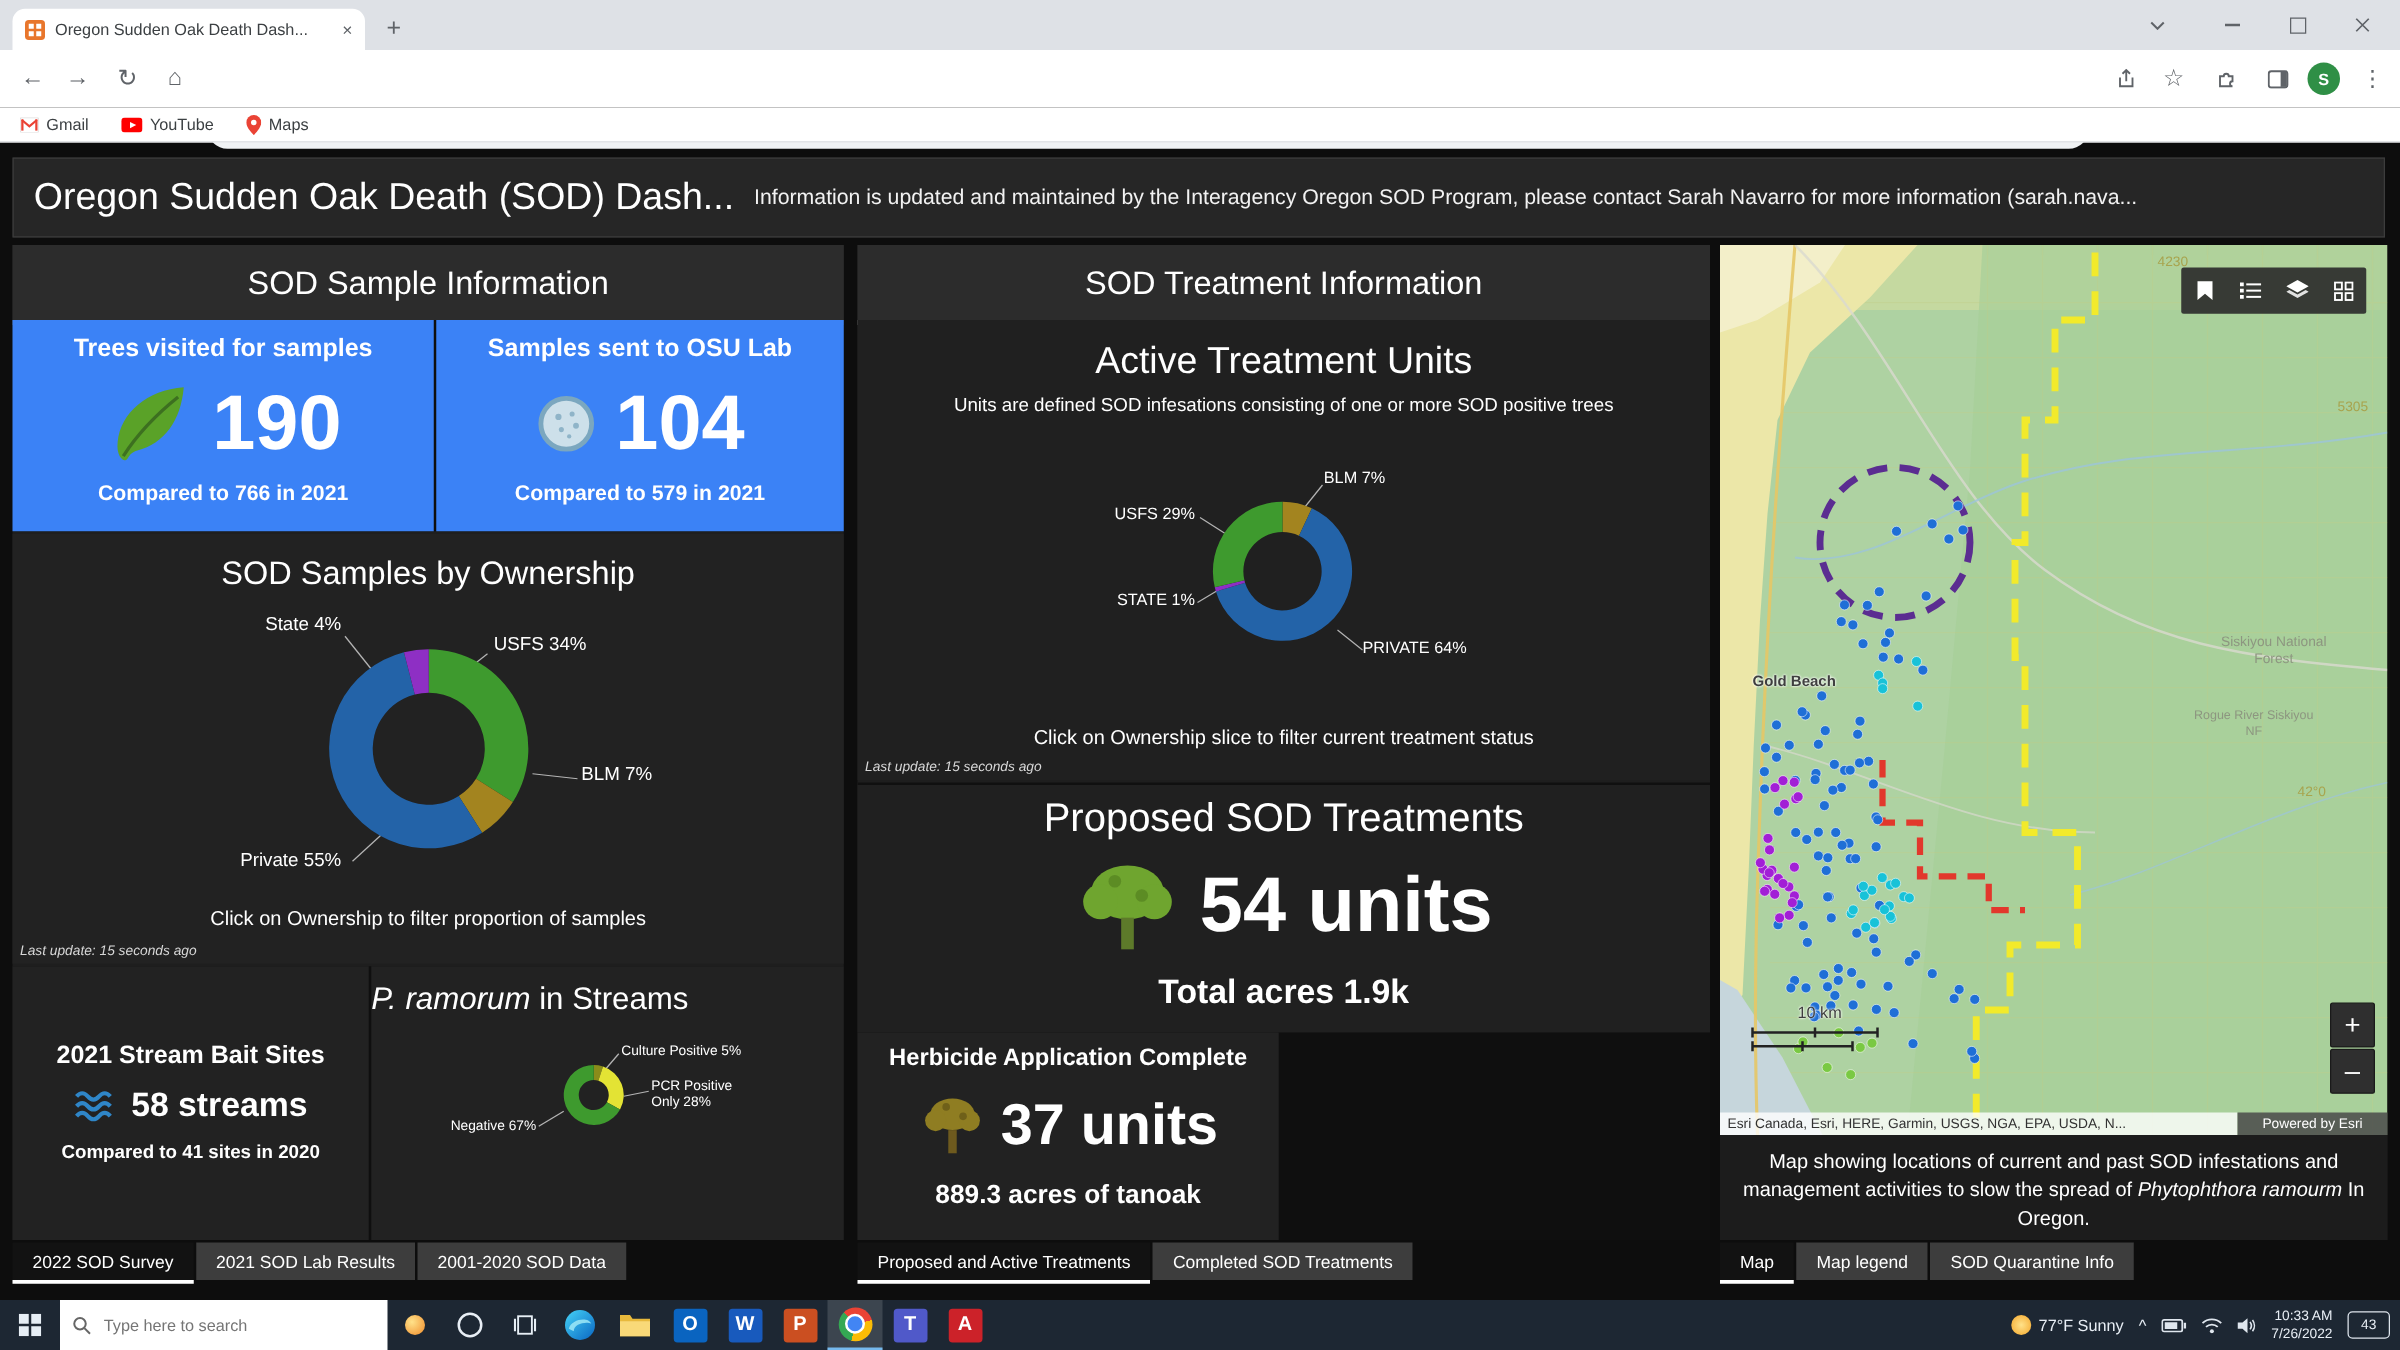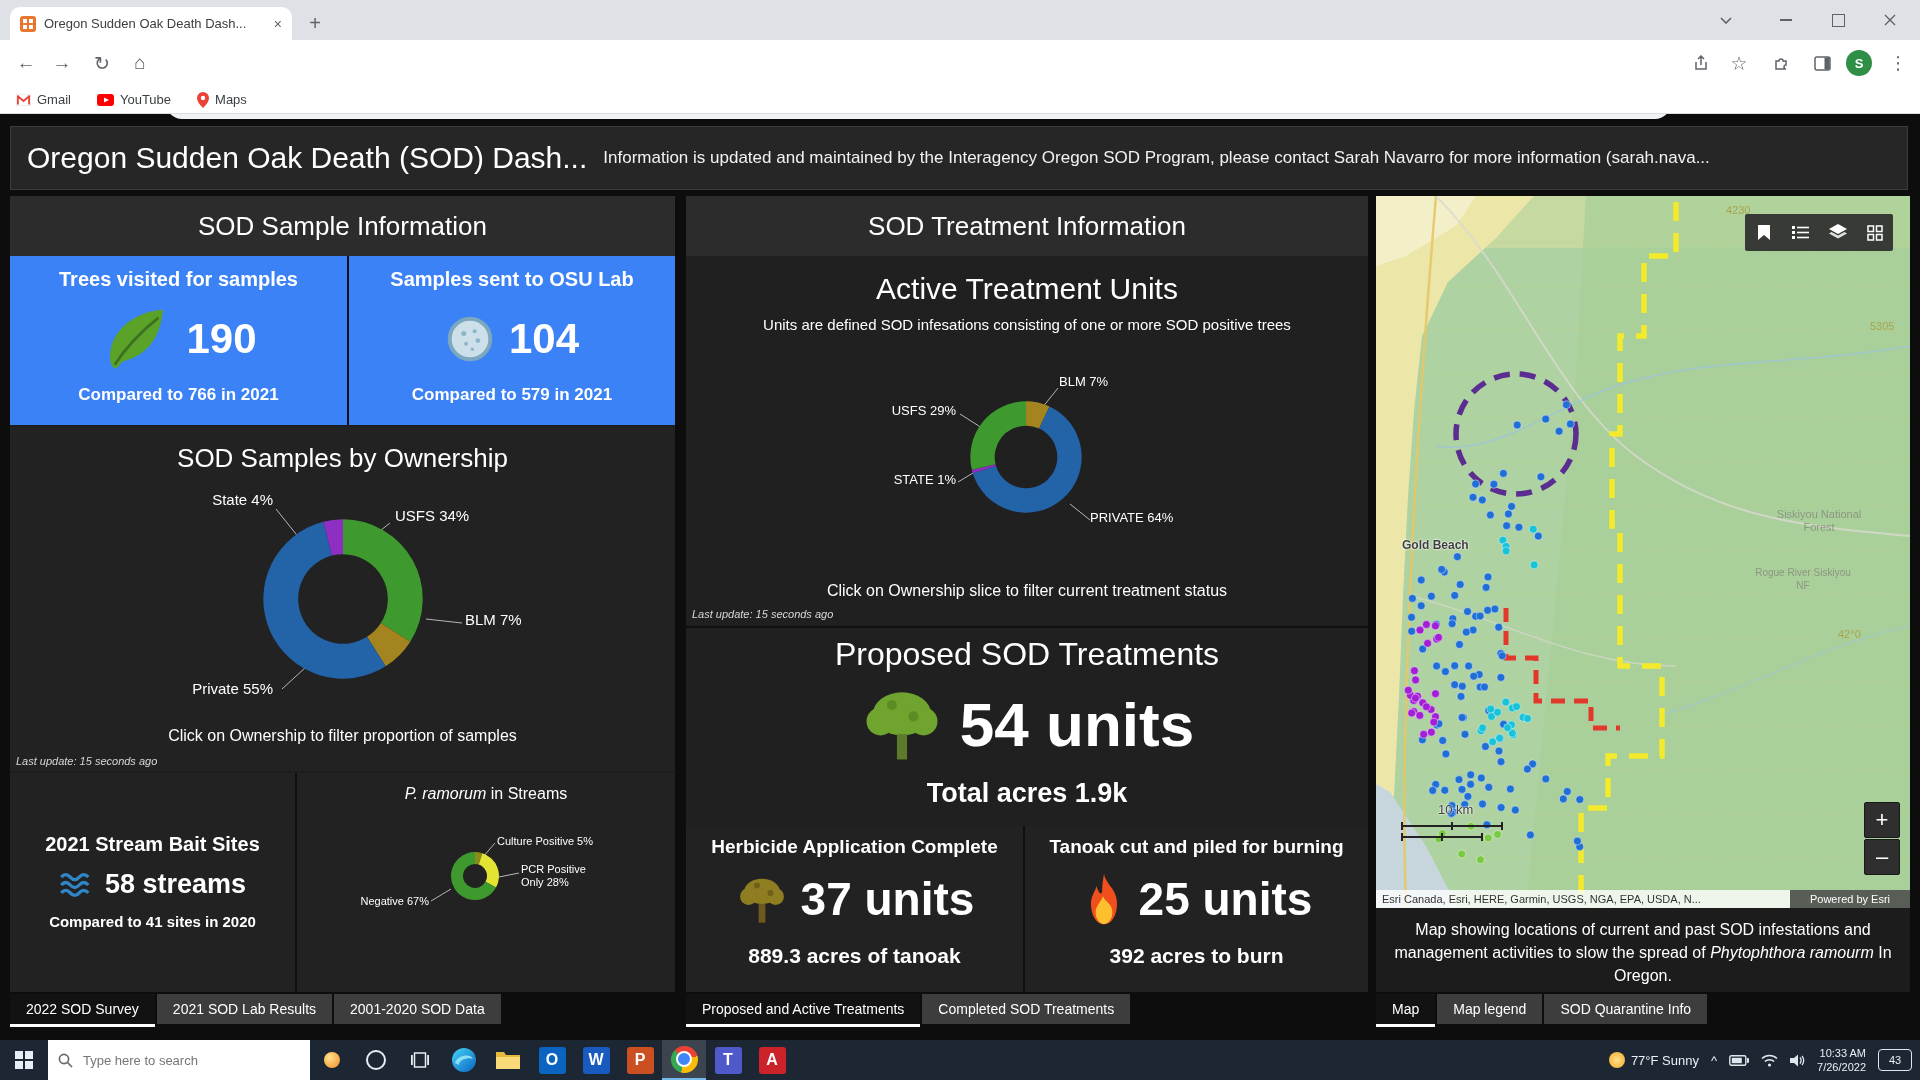--- a/index.html
+++ b/index.html
@@ -34,42 +34,42 @@
   .p-sample{left:10px;width:665px}
   .p-treat{left:686px;width:682px}
   .p-map{left:1376px;width:534px;background:#161616}
   .phead{height:60px;background:#2c2c2c;border-bottom:4px solid #737373;display:flex;align-items:center;justify-content:center;font-size:26px}
 
   .stats-row{position:absolute;left:0;top:60px;width:665px;height:169px;display:flex;gap:2px;background:#0f0f0f}
   .stat-card{background:#3b82f6;position:relative;text-align:center}
   .sc-a{width:337px}.sc-b{flex:1}
   .stat-label{padding-top:12px;font-size:20px;font-weight:bold}
   .stat-vrow{display:flex;align-items:center;justify-content:center;gap:14px;height:92px;margin-top:2px}
-  .stat-value{font-size:42px;font-weight:bold;line-height:1}
+  .stat-value{font-size:62px;font-weight:bold;line-height:1}
   .stat-compare{font-size:17px;font-weight:bold}
 
   .own-section{position:absolute;left:0;top:231px;width:665px;height:344px;background:#222}
   .sec-title{position:absolute;left:0;width:100%;text-align:center;font-size:26px}
   .donut-wrap{position:absolute}
   .donut{width:100%;height:100%}
   .dlabel{position:absolute;font-size:15px;white-space:nowrap}
   .dlabel.r{text-align:right}
   .hint{position:absolute;width:100%;text-align:center;font-size:16px}
   .last-update{position:absolute;left:6px;bottom:4px;font-size:11px;font-style:italic;color:#d8d8d8}
   .connectors{position:absolute;left:0;top:0;pointer-events:none}
   .connectors line{stroke:#b5b5b5;stroke-width:1}
 
   .bottom-row-s{position:absolute;left:0;top:577px;width:665px;height:219px;display:flex;gap:2px;background:#0f0f0f}
   .stream-card{width:285px;background:#222;position:relative;text-align:center}
   .pram-card{flex:1;background:#222;position:relative}
   .stream-title{position:absolute;top:60px;width:100%;font-size:20px;font-weight:bold}
   .stream-vrow{position:absolute;top:96px;width:100%;display:flex;align-items:center;justify-content:center;gap:10px}
   .stream-value{font-size:27px;font-weight:bold}
   .stream-comp{position:absolute;top:140px;width:100%;font-size:15px;font-weight:bold}
-  .pram-title{position:absolute;top:12px;width:100%;text-align:center;font-size:16px}
+  .pram-title{position:absolute;top:12px;width:100%;text-align:left;font-size:25px}
   .slabel{position:absolute;font-size:11px;line-height:13px}
 
   .active-sec{position:absolute;left:0;top:60px;width:682px;height:368px;background:#202020}
   .as-title{position:absolute;top:16px;width:100%;text-align:center;font-size:30px}
   .as-sub{position:absolute;top:60px;width:100%;text-align:center;font-size:15px}
   .tlabel{position:absolute;font-size:13px;white-space:nowrap}
   .tlabel.r{text-align:right}
 
   .prop-sec{position:absolute;left:0;top:430px;width:682px;height:198px;background:#202020;border-top:2px solid #101010;text-align:center}
   .prop-title{position:absolute;top:8px;width:100%;font-size:32px}
@@ -366,31 +366,20 @@
               <ellipse cx="32" cy="21" rx="21" ry="15" fill="#8f7d22"></ellipse>
               <circle cx="16" cy="27" r="10" fill="#8f7d22"></circle>
               <circle cx="48" cy="27" r="10" fill="#8f7d22"></circle>
               <circle cx="26" cy="14" r="3.6" fill="#6f6019"></circle>
               <circle cx="42" cy="23" r="3.6" fill="#6f6019"></circle>
               <rect x="28" y="36" width="8" height="22" fill="#6e5a1e"></rect>
             </svg>
           <span class="tcard-value">37 units</span>
         </div>
         <div class="tcard-acres">889.3 acres of tanoak</div>
-      </div>
-      <div class="tcard tc-b">
-        <div class="tcard-title">Tanoak cut and piled for burning</div>
-        <div class="tcard-vrow">
-          <svg width="46" height="54" viewBox="0 0 48 58">
-              <path d="M24 2 C26 14 38 18 38 34 C38 47 32 56 24 56 C16 56 10 47 10 34 C10 26 14 22 16 15 C18 23 22 26 22 20 C22 14 23 8 24 2 Z" fill="#f04f1d"></path>
-              <path d="M24 56 C19 56 15 50 15 43 C15 36 21 32 23 26 C25 32 33 34 33 43 C33 50 29 56 24 56 Z" fill="#fdbf2d"></path>
-            </svg>
-          <span class="tcard-value">25 units</span>
-        </div>
-        <div class="tcard-acres">392 acres to burn</div>
       </div>
     </div>
   </div>
 
   <div class="panel p-map">
     <div class="map-area">
       <svg viewBox="0 0 534 712" width="534" height="712">
         <rect width="534" height="712" fill="#aed2a2"></rect>
         <rect width="534" height="52" fill="#d8df9f" opacity="0.55"></rect>
         <polygon points="210,0 534,0 534,712 150,712 180,400 200,180" fill="#a7cf99" opacity="0.7"></polygon>

